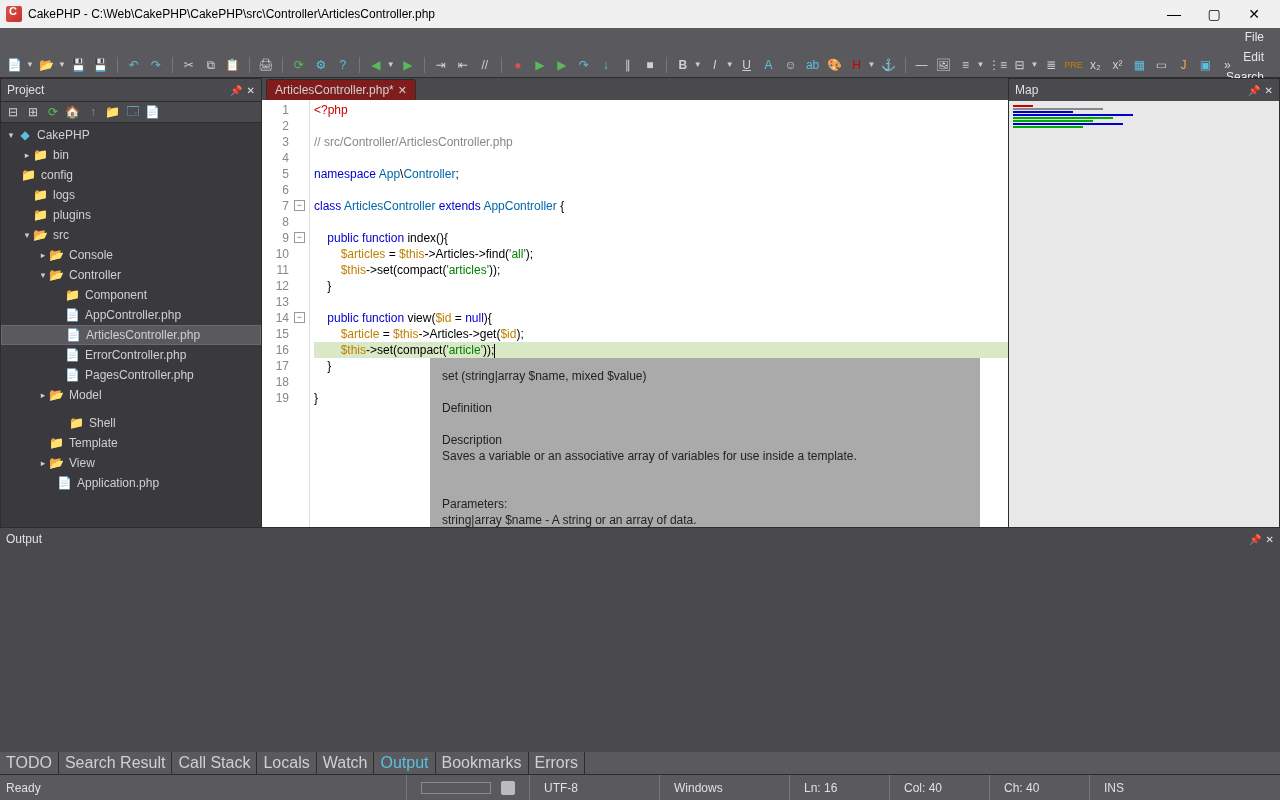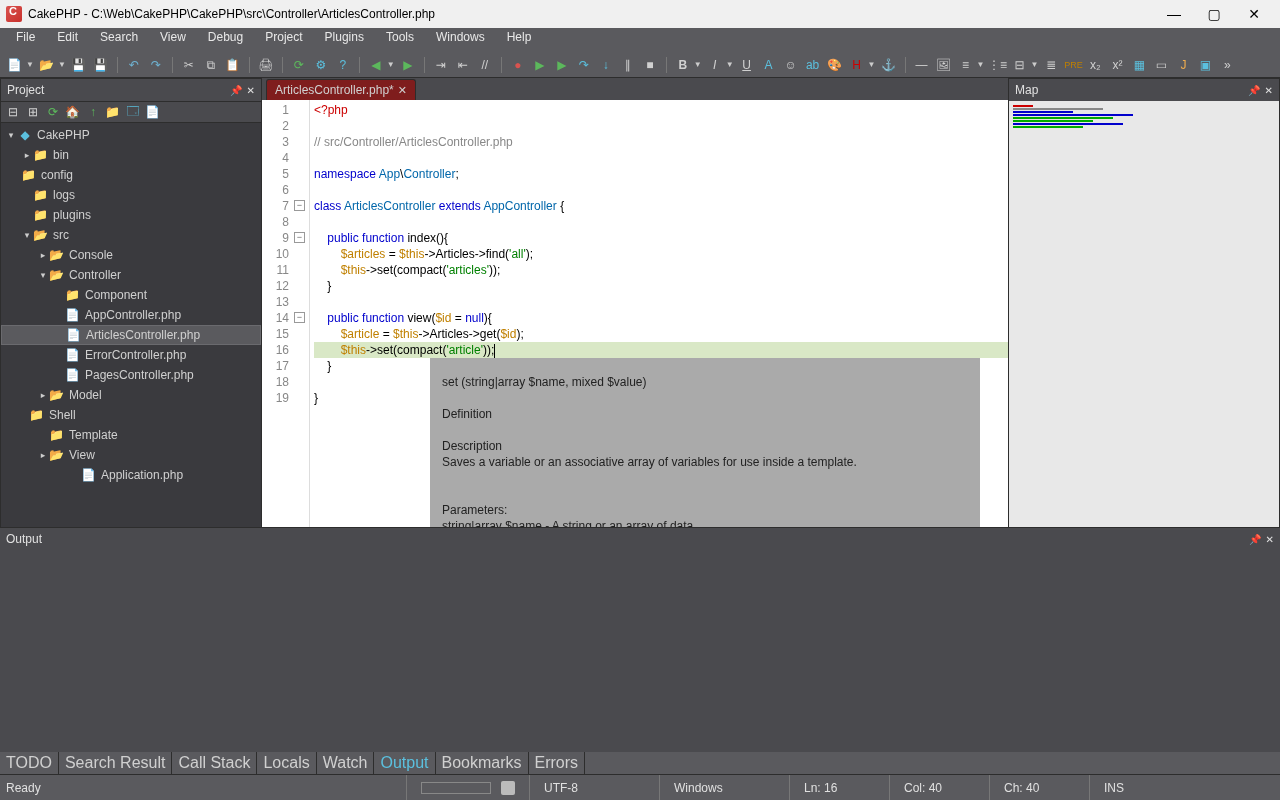--- a/index.html
+++ b/index.html
@@ -4,21 +4,21 @@
 <style>
 * { margin: 0; padding: 0; box-sizing: border-box; font-family: "Segoe UI", Tahoma, sans-serif; font-size: 12px; }
 body { width: 1280px; height: 800px; background: #3e3e42; color: #d0d0d0; overflow: hidden; position: relative; }
 
 .titlebar { height: 28px; background: #f0f0f0; display: flex; align-items: center; padding: 0 6px; color: #000; }
 .titlebar .app-icon { width: 16px; height: 16px; background: linear-gradient(135deg,#d9534f,#c9302c); border-radius: 2px; margin-right: 6px; position: relative; }
 .titlebar .app-icon::after { content: "C"; position: absolute; left: 3px; top: -1px; font-weight: bold; color: #fff; font-size: 11px; }
 .titlebar .title { flex: 1; font-size: 12px; }
 .titlebar .win-btn { width: 40px; text-align: center; font-size: 14px; cursor: default; }
 
-.menubar { height: 24px; background: #5a5a5e; display: flex; align-items: flex-start; padding: 0 6px; gap: 2px; }
+.menubar { height: 24px; background: #5a5a5e; display: flex; align-items: flex-end; padding: 0 6px; gap: 2px; flex-direction: column; }
 .menubar .mi { padding: 2px 10px; color: #e8e8e8; cursor: default; }
 
 .toolbar { height: 26px; background: #5a5a5e; border-bottom: 1px solid #2d2d2d; display: flex; align-items: center; padding: 0 6px; gap: 4px; overflow: hidden; }
 .tb-btn { width: 18px; height: 18px; display: inline-flex; align-items: center; justify-content: center; font-size: 12px; cursor: default; }
 .tb-sep { width: 1px; height: 16px; background: #777; margin: 0 3px; }
 .tb-drop { font-size: 8px; color: #ccc; margin-left: -2px; }
 
 .workarea { position: absolute; top: 78px; bottom: 26px; left: 0; right: 0; display: flex; }
 
 .panel { display: flex; flex-direction: column; background: #3a3a3e; border: 1px solid #2d2d2d; }
@@ -62,21 +62,21 @@
 .hl-line { background: #d9e8c6; }
 .k-php { color: #c00; }
 .k-cmt { color: #888; }
 .k-kw { color: #0000cc; }
 .k-ns { color: #0066aa; }
 .k-fn { color: #000; }
 .k-var { color: #c08000; }
 .k-str { color: #008000; }
 .cursor { display: inline-block; width: 1px; height: 14px; background: #000; vertical-align: middle; }
 
-.tooltip { position: absolute; background: #aaa; color: #222; padding: 16px 12px; font-size: 12px; line-height: 16px; width: 550px; }
+.tooltip { position: absolute; background: #aaa; color: #222; padding: 10px 12px; font-size: 12px; line-height: 16px; width: 550px; }
 
 .editor-bottom-tabs { height: 22px; background: #4a4a4e; display: flex; }
 .ebtab { padding: 3px 40px; border-right: 1px solid #2d2d2d; cursor: default; }
 .ebtab.active { background: #3a3a3e; color: #5bc0de; }
 
 .right-col { width: 272px; display: flex; flex-direction: column; }
 .minimap { flex: 1; background: #e8e8e8; padding: 4px; }
 .mini-line { height: 2px; margin-bottom: 1px; }
 .right-tabs { height: 22px; background: #4a4a4e; display: flex; }
 
@@ -274,36 +274,36 @@
           <div class="tree-row" style="padding-left: 52px;">
             <span class="tw"> </span>
             <span class="ico file"></span>
             <span>PagesController.php</span>
           </div>
           <div class="tree-row" style="padding-left: 36px;">
             <span class="tw">▸</span>
             <span class="ico folderO"></span>
             <span>Model</span>
           </div>
-          <div class="tree-row" style="padding-left: 16px;">
+          <div class="tree-row" style="padding-left: 56px; margin-top: 8px;">
             <span class="tw"> </span>
             <span class="ico folder"></span>
             <span>Shell</span>
           </div>
           <div class="tree-row" style="padding-left: 36px;">
             <span class="tw"> </span>
             <span class="ico folder"></span>
             <span>Template</span>
           </div>
           <div class="tree-row" style="padding-left: 36px;">
             <span class="tw">▸</span>
             <span class="ico folderO"></span>
             <span>View</span>
           </div>
-          <div class="tree-row" style="padding-left: 44px; margin-left: 24px;">
+          <div class="tree-row" style="padding-left: 44px;">
             <span class="tw"> </span>
             <span class="ico file"></span>
             <span>Application.php</span>
           </div>
         </div>
     </div>
     <div class="left-tabs" id="left-tabs">
         <div class="ltab">Structure</div>
         <div class="ltab">Class View</div>
         <div class="ltab active">Project</div>

